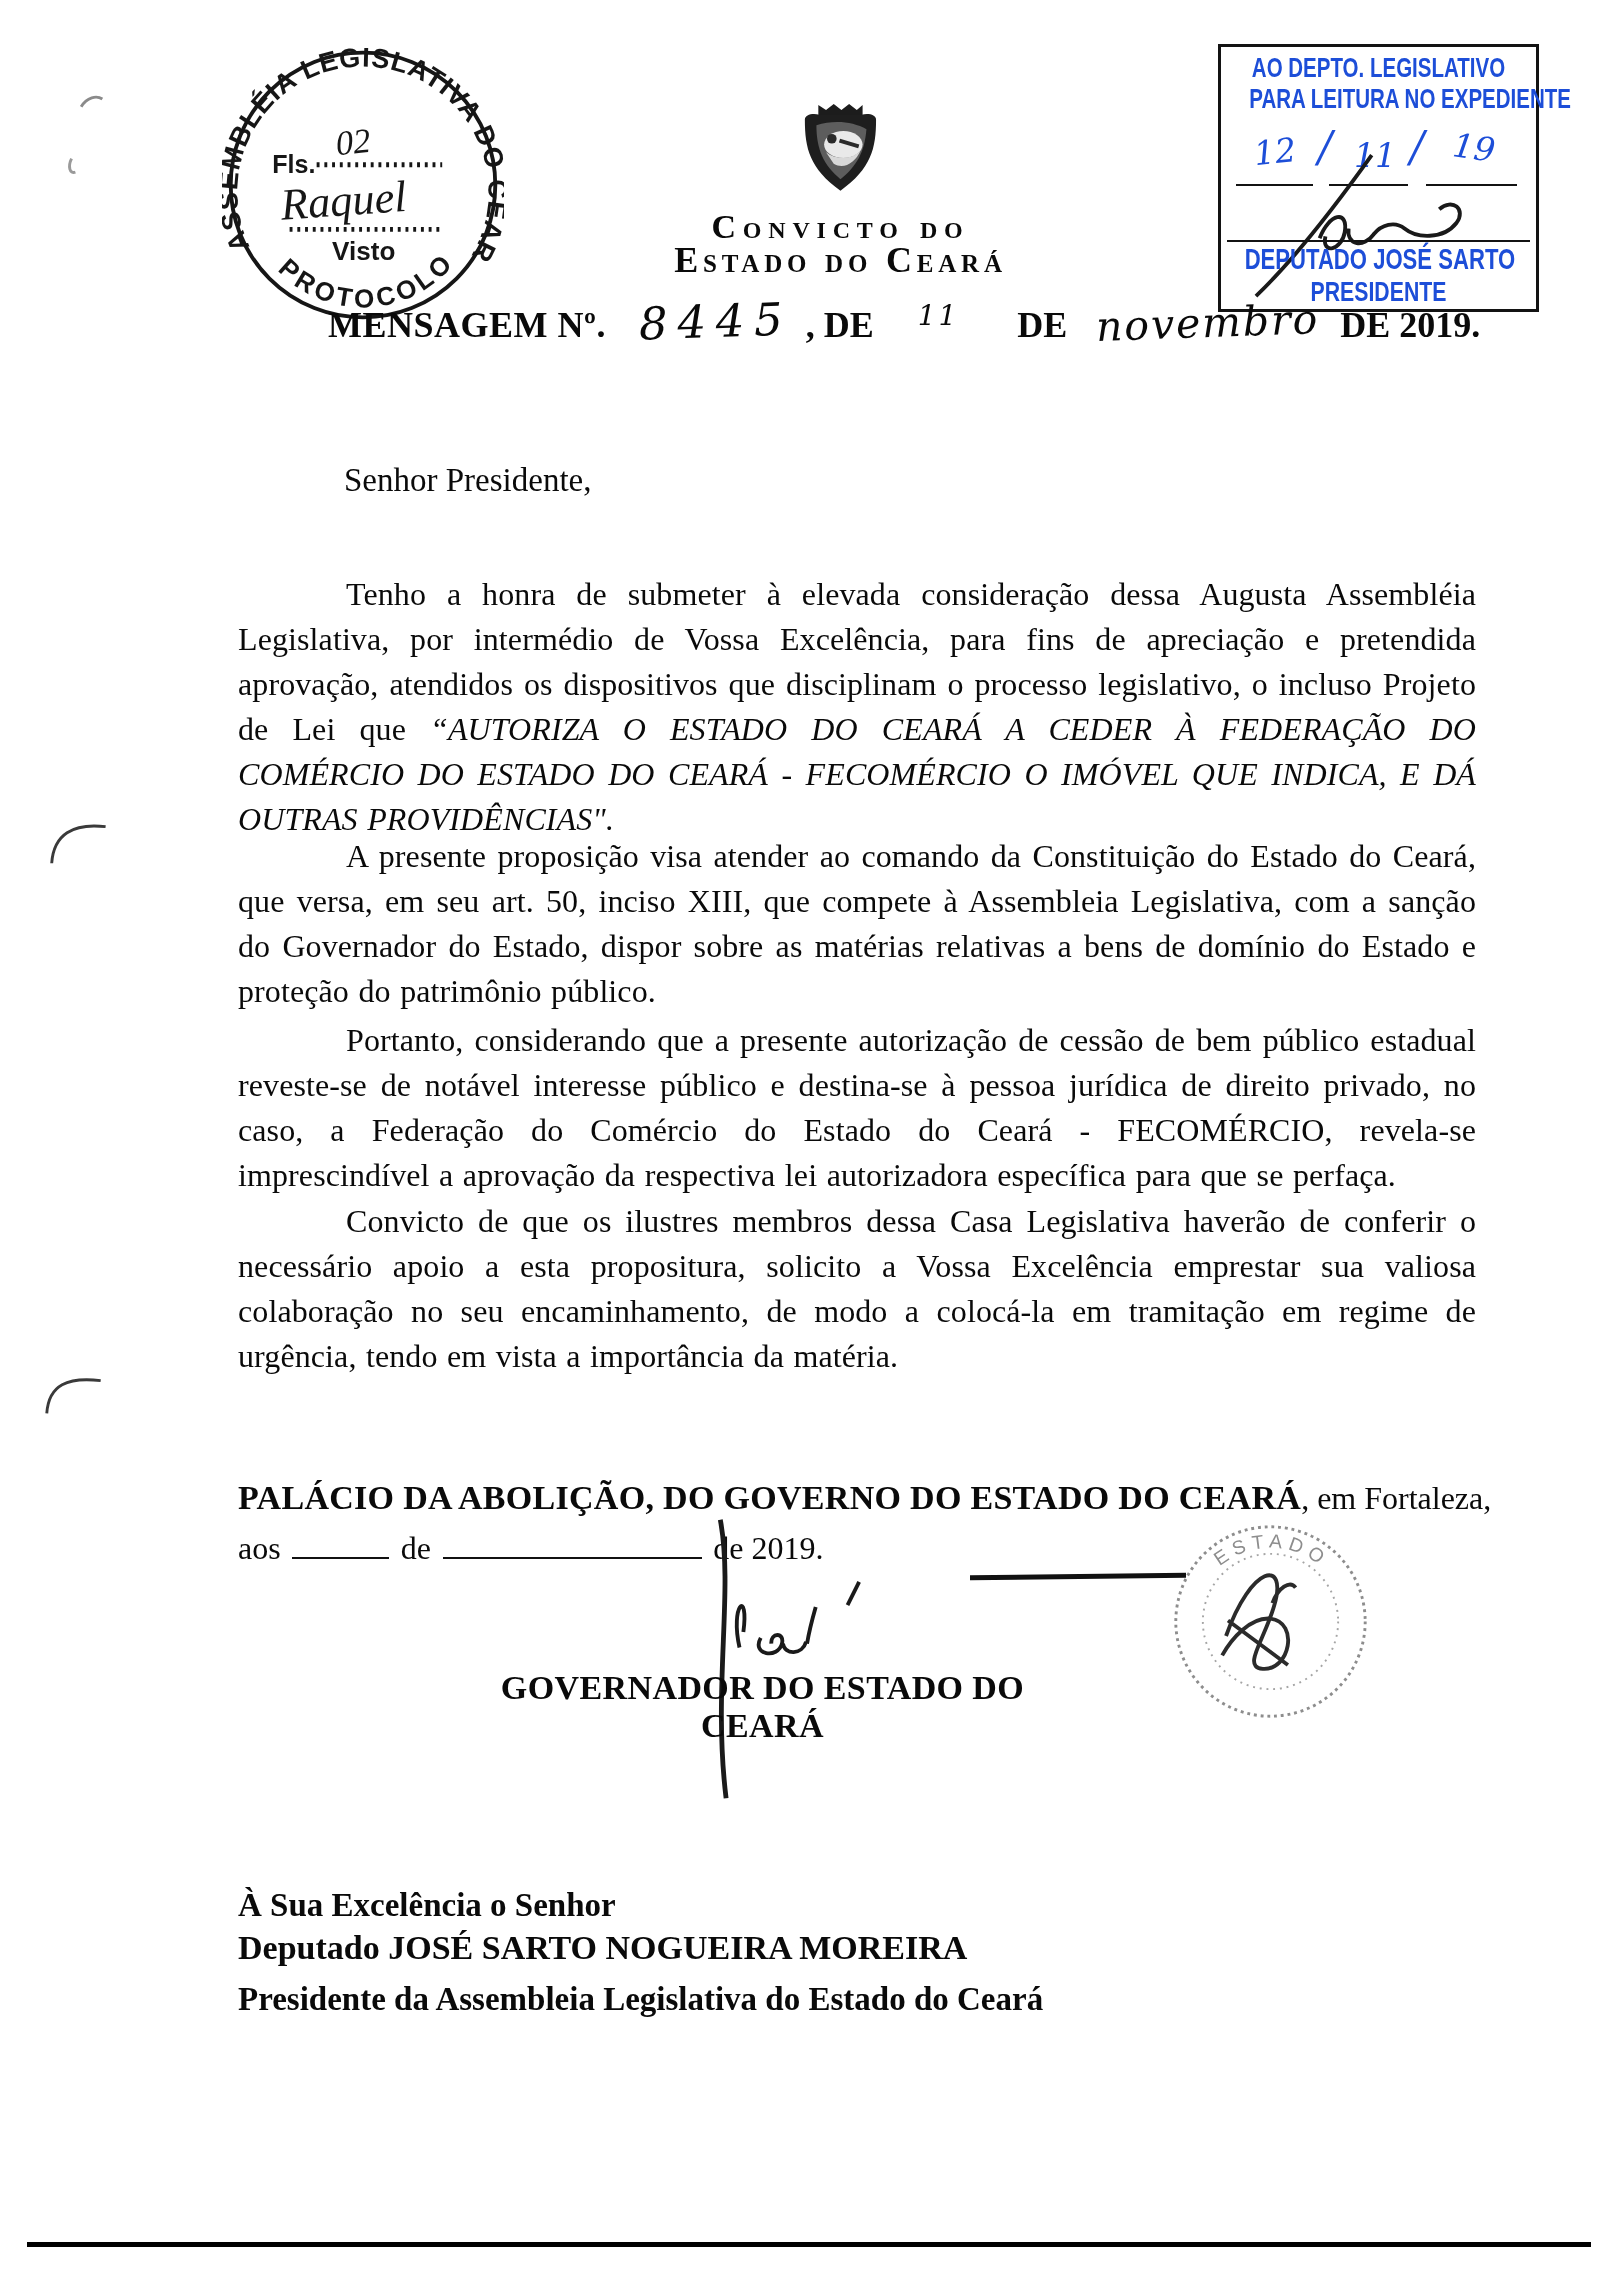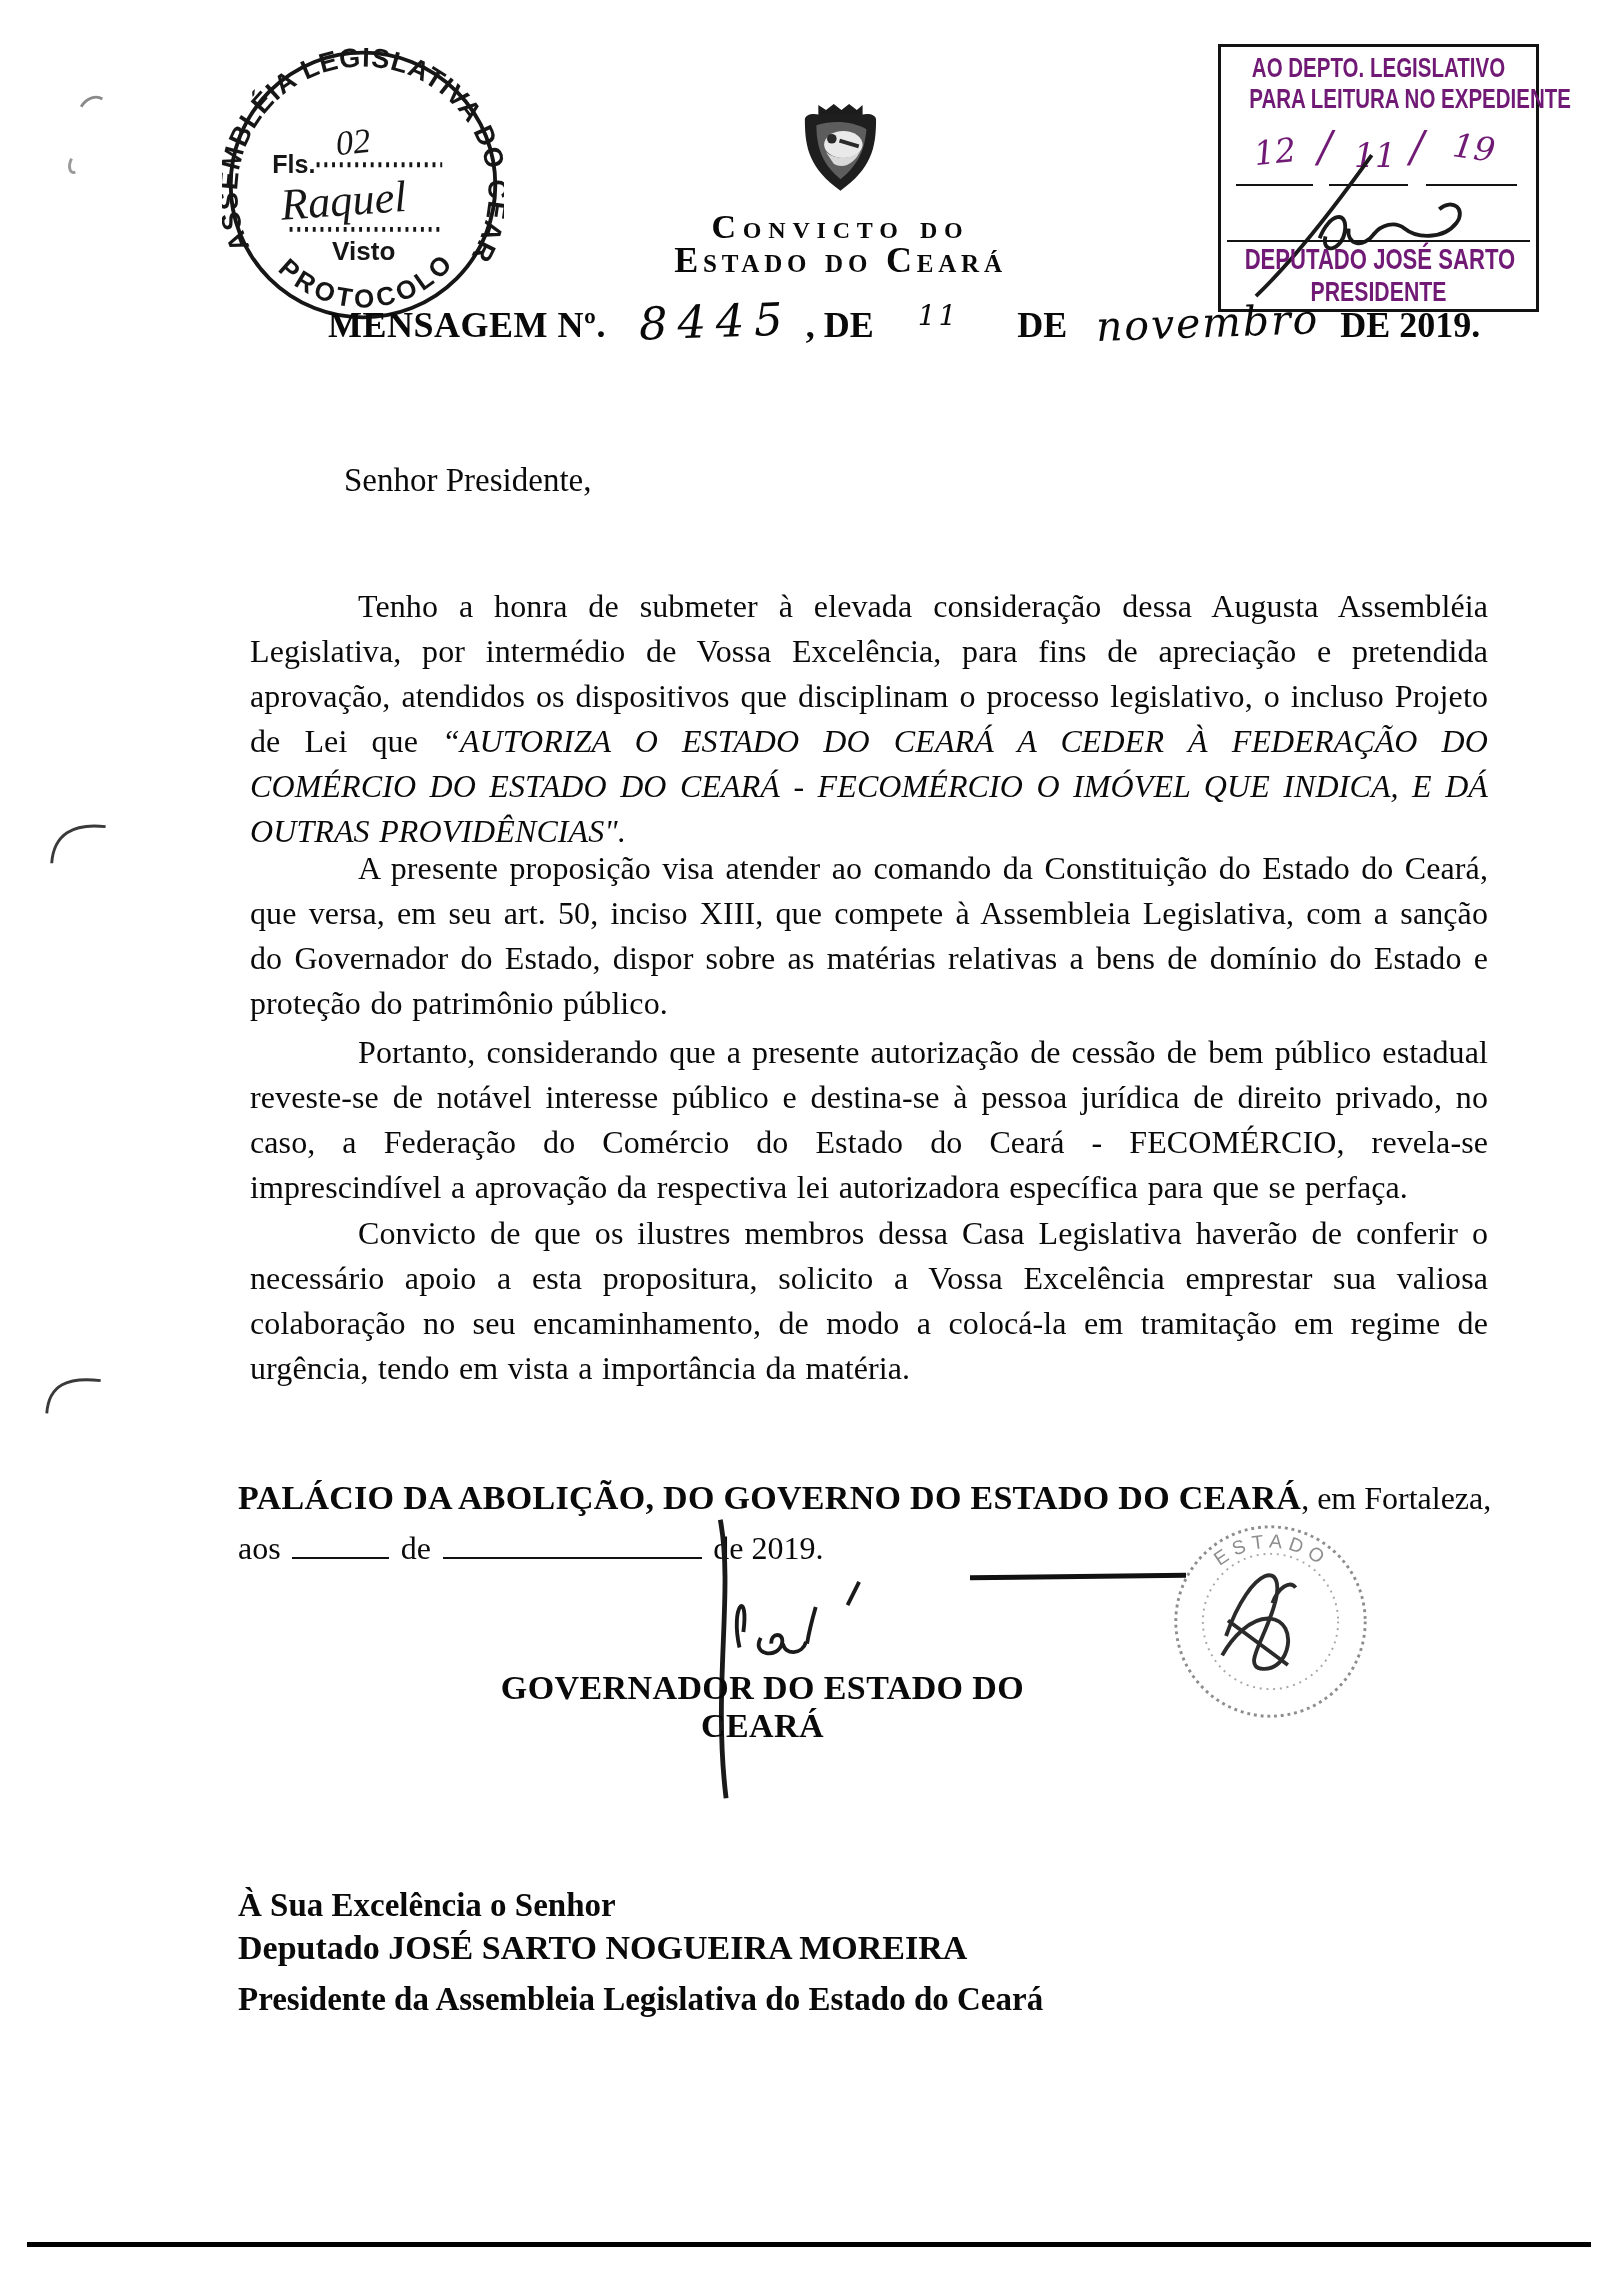--- a/index.html
+++ b/index.html
@@ -5,21 +5,21 @@
   html,body{margin:0;padding:0;background:#d9d9d9;}
   .page{
     position:relative;width:1607px;height:2286px;background:#ffffff;
     font-family:"Liberation Serif", serif;color:#0a0a0a;overflow:hidden;
     margin:0 auto;
   }
   .abs{position:absolute;}
 
   
   .par{
-    position:absolute;left:238px;width:1238px;margin:12px;
+    position:absolute;left:238px;width:1238px;margin:0;
     font-size:32px;line-height:45px;text-align:justify;text-indent:108px;
     letter-spacing:0.1px;word-spacing:1.4px;
   }
   .par .law{font-style:italic;}
 
   .salutation{position:absolute;left:344px;top:462px;font-size:33px;}
 
   
   .msgline{position:absolute;left:328px;top:295px;display:flex;align-items:baseline;white-space:nowrap;}
   .msg-label{font-weight:bold;font-size:36px;letter-spacing:0.5px;}
@@ -28,21 +28,21 @@
   .msg-de1{font-weight:bold;font-size:36px;margin-left:13.5px;}
   .msg-day{font-size:28px;margin-left:44px;position:relative;top:-11.6px;letter-spacing:2.9px;}
   .msg-de2{font-weight:bold;font-size:36px;margin-left:58px;}
   .msg-month{font-size:41px;margin-left:29px;letter-spacing:1.9px;transform:rotate(-2deg);}
   .msg-year{font-weight:bold;font-size:36px;margin-left:21px;}
 
   
   .routing{
     position:absolute;left:1218px;top:44px;width:321px;height:268px;
     border:3.9px solid #131313;box-sizing:border-box;background:transparent;
-    font-family:"Liberation Sans", sans-serif;font-weight:bold;color:#701a75;
+    font-family:"Liberation Sans", sans-serif;font-weight:bold;color:#1d4ed8;
   }
   .routing .rline{display:block;text-align:center;transform:scale(.82,1.12);transform-origin:50% 50%;white-space:nowrap;}
   .r1{margin-top:5.8px;font-size:25px;}
   .r2{margin-top:1.9px;font-size:25px;}
   .dseg{position:absolute;border-bottom:2.9px solid #131313;height:1.9px;}
   .dnum{position:absolute;font-size:33px;font-weight:normal;}
   .dslash{position:absolute;font-size:42px;font-weight:normal;}
   .rrule{position:absolute;left:5.8px;right:5.8px;top:193px;border-top:2.9px solid #131313;}
   .rname{position:absolute;left:0;right:0;top:197px;font-size:26px;text-align:center;transform:scale(.85,1.1);white-space:nowrap;}
   .rrole{position:absolute;left:0;right:0;top:230px;font-size:25px;text-align:center;transform:scale(.85,1.1);}

